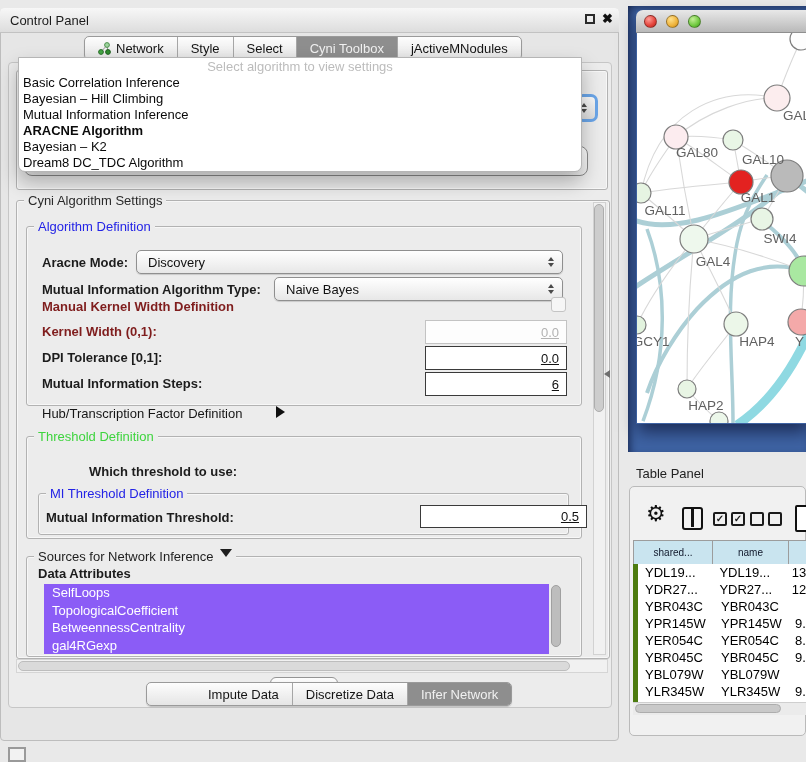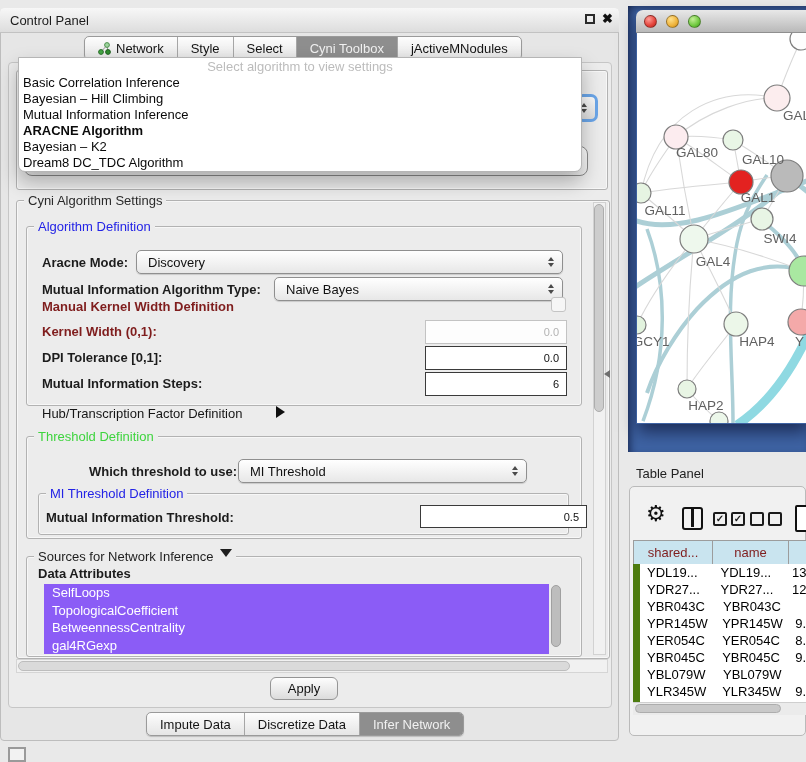--- a/index.html
+++ b/index.html
@@ -13,40 +13,40 @@
        box-shadow:inset 0 0 0 1px rgba(255,255,255,.6);}
   .grp-lbl{position:absolute;top:-8px;font-size:13px;background:#ececec;padding:0 4px;white-space:nowrap;}
   .combo{position:absolute;border:1px solid #8f8f8f;border-radius:5px;
          background:linear-gradient(#ffffff,#e7e7e7);font-size:13px;color:#111;
          display:flex;align-items:center;padding:0 24px 0 11px;box-sizing:border-box;
          box-shadow:0 1px 1px rgba(0,0,0,.15);}
   .stepper{position:absolute;right:8px;top:50%;transform:translateY(-50%);
            display:flex;flex-direction:column;gap:2px;}
   .tu{width:0;height:0;border-left:3.5px solid transparent;border-right:3.5px solid transparent;border-bottom:4.5px solid #4a4a4a;}
   .tdn{width:0;height:0;border-left:3.5px solid transparent;border-right:3.5px solid transparent;border-top:4.5px solid #4a4a4a;}
-  .field{position:absolute;background:#fff;border:1px solid #3a3a3a;font-size:11px;color:#111;
-         display:flex;align-items:center;justify-content:flex-end;padding:0 7px;box-sizing:border-box;}
+  .field{position:absolute;background:#fff;border:1px solid #3a3a3a;font-size:13px;color:#111;
+         display:flex;align-items:center;justify-content:flex-end;padding:0 7px;box-sizing:border-box;text-decoration:underline;}
   .field.off{border-color:#c3c3c3;color:#b3b3b3;background:#fdfdfd;}
   .seg{position:absolute;display:flex;height:22px;border:1px solid #9a9a9a;border-radius:5px;overflow:hidden;
        background:linear-gradient(#fdfdfd,#e5e5e5);box-shadow:0 1px 1px rgba(0,0,0,.18);}
   .seg>div{display:flex;align-items:center;justify-content:center;font-size:13px;color:#141414;
            padding:0 13px;border-left:1px solid #a6a6a6;white-space:nowrap;}
   .seg>div:first-child{border-left:none;}
   .seg>div.sel{background:#8e8e8e;color:#f1f1f1;}
   .popup{position:absolute;left:18px;top:57px;width:562px;height:113px;background:#fff;
          border:1px solid #b5b5b5;border-radius:0 0 7px 7px;box-shadow:0 10px 20px rgba(0,0,0,.28);z-index:50;}
   .popup-hint{height:17px;line-height:17px;text-align:center;color:#bcbcbc;font-size:13px;}
   .popup-item{height:16px;line-height:16px;font-size:13px;color:#0a0a0a;padding-left:4px;white-space:nowrap;}
   .list-item{height:17.5px;line-height:17.5px;color:#fff;font-size:13px;padding-left:8px;white-space:nowrap;}
   .cb{width:10px;height:10px;border:2px solid #1b1b1b;border-radius:2px;display:inline-flex;
       align-items:center;justify-content:center;font-size:10px;font-weight:bold;color:#1b1b1b;line-height:1;}
   .tl{position:absolute;width:13px;height:13px;border-radius:50%;border:1px solid rgba(0,0,0,.35);box-sizing:border-box;}
   svg text{font-family:"Liberation Sans",sans-serif;font-size:13.5px;fill:#616161;}
   .hdrcell{display:flex;align-items:center;justify-content:center;background:#c9e4ef;
-           border-right:1px solid #9c9c9c;font-size:13px;color:#7f1d1d;box-sizing:border-box;overflow:hidden;}
+           border-right:1px solid #9c9c9c;font-size:10px;color:#0f172a;box-sizing:border-box;overflow:hidden;}
   .trow{display:flex;height:17px;align-items:center;font-size:13px;color:#000;}
   .trow>div{overflow:hidden;white-space:nowrap;}
 </style>
 </head>
 <body>
 
 <div class="screen">
 
   <div class="abs" style="left:0;top:8px;width:619px;height:733px;background:#e6e6e6;border:1px solid #bdbdbd;border-radius:4px;box-sizing:border-box;"></div>
 
@@ -115,27 +115,20 @@
     <span>6</span>
   </div>
 
   <div class="lbl" style="left:42px;top:406px;font-weight:500;color:#161616;">Hub/Transcription Factor Definition</div>
   <div class="abs" style="left:276px;top:406px;width:0;height:0;border-top:6px solid transparent;border-bottom:6px solid transparent;border-left:9px solid #0f0f0f;"></div>
 
   <div class="grp" style="left:26px;top:436px;width:554px;height:101px;">
     <span class="grp-lbl" style="left:7px;color:#3ed43e;">Threshold Definition</span>
   </div>
   <div class="lbl b" style="left:89px;top:464px;">Which threshold to use:</div>
-  <div class="combo" style="left:238px;top:459px;width:289px;height:24px;">
-    <span>MI Threshold</span>
-    <span class="stepper">
-        <span class="tu"></span>
-        <span class="tdn"></span>
-      </span>
-  </div>
   <div class="grp" style="left:38px;top:493px;width:529px;height:40px;">
     <span class="grp-lbl" style="left:7px;color:#2323e6;">MI Threshold Definition</span>
   </div>
   <div class="lbl b" style="left:46px;top:510px;">Mutual Information Threshold:</div>
   <div class="field" style="left:420px;top:505px;width:167px;height:23px;">
     <span>0.5</span>
   </div>
 
   <div class="grp" style="left:26px;top:556px;width:554px;height:99px;">
     <span class="grp-lbl" style="left:7px;color:#1e1e1e;display:flex;align-items:flex-start;gap:6px;">
@@ -152,21 +145,21 @@
   </div>
   <div class="abs" style="left:551px;top:585px;width:10px;height:62px;background:#bdbdbd;border:1px solid #a0a0a0;border-radius:5px;box-sizing:border-box;"></div>
 
   <div class="abs" style="left:16px;top:659px;width:592px;height:14px;background:#f1f1f1;border:1px solid #d5d5d5;box-sizing:border-box;"></div>
   <div class="abs" style="left:18px;top:661px;width:552px;height:10px;background:#dadada;border:1px solid #bdbdbd;border-radius:5px;box-sizing:border-box;"></div>
 
   <button class="abs" style="left:270px;top:677px;width:68px;height:23px;border:1px solid #959595;border-radius:6px;background:linear-gradient(#fdfdfd,#dcdcdc);font-family:'Liberation Sans',sans-serif;font-size:13px;color:#111;cursor:default;">
     <span>Apply</span>
   </button>
 
-  <div class="seg" style="left:146px;top:712px;">
+  <div class="seg" style="left:146px;top:682px;padding-left:48px;">
     <div>Impute Data</div>
     <div>Discretize Data</div>
     <div class="sel">Infer Network</div>
   </div>
 
   <div class="seg" style="left:84px;top:36px;z-index:10;">
     <div style="gap:5px;">
       <svg width="13" height="13" style="display:block;">
         <line x1="3" y1="10" x2="9" y2="3" stroke="#9a9a9a" stroke-width="1"></line>
         <line x1="9" y1="3" x2="10" y2="10" stroke="#9a9a9a" stroke-width="1"></line>
@@ -293,21 +286,21 @@
       <span class="cb"></span>
   </div>
   <div class="abs" style="left:795px;top:505px;width:17px;height:27px;border:2.5px solid #111;border-radius:2px;background:#fff;box-sizing:border-box;"></div>
 
   <div class="abs" style="left:633px;top:540px;width:173px;height:23px;display:flex;border:1px solid #9c9c9c;box-sizing:content-box;">
     <div class="hdrcell" style="width:79px;">shared...</div>
     <div class="hdrcell" style="width:76px;">name</div>
     <div class="hdrcell" style="flex:1;border-right:none;"></div>
   </div>
 
-  <div class="abs" style="left:633px;top:564px;width:173px;height:146px;background:#fff;overflow:hidden;border-left:7px solid #4d7c0f;box-sizing:border-box;">
+  <div class="abs" style="left:633px;top:564px;width:173px;height:146px;background:#fff;overflow:hidden;border-left:5px solid #4d7c0f;box-sizing:border-box;">
     <div class="trow">
         <div style="width:72px;padding-left:7px;">YDL19...</div>
         <div style="width:72px;padding-left:4px;">YDL19...</div>
         <div style="padding-left:2px;">13</div>
       </div>
     <div class="trow">
         <div style="width:72px;padding-left:7px;">YDR27...</div>
         <div style="width:72px;padding-left:4px;">YDR27...</div>
         <div style="padding-left:2px;">12</div>
       </div>

